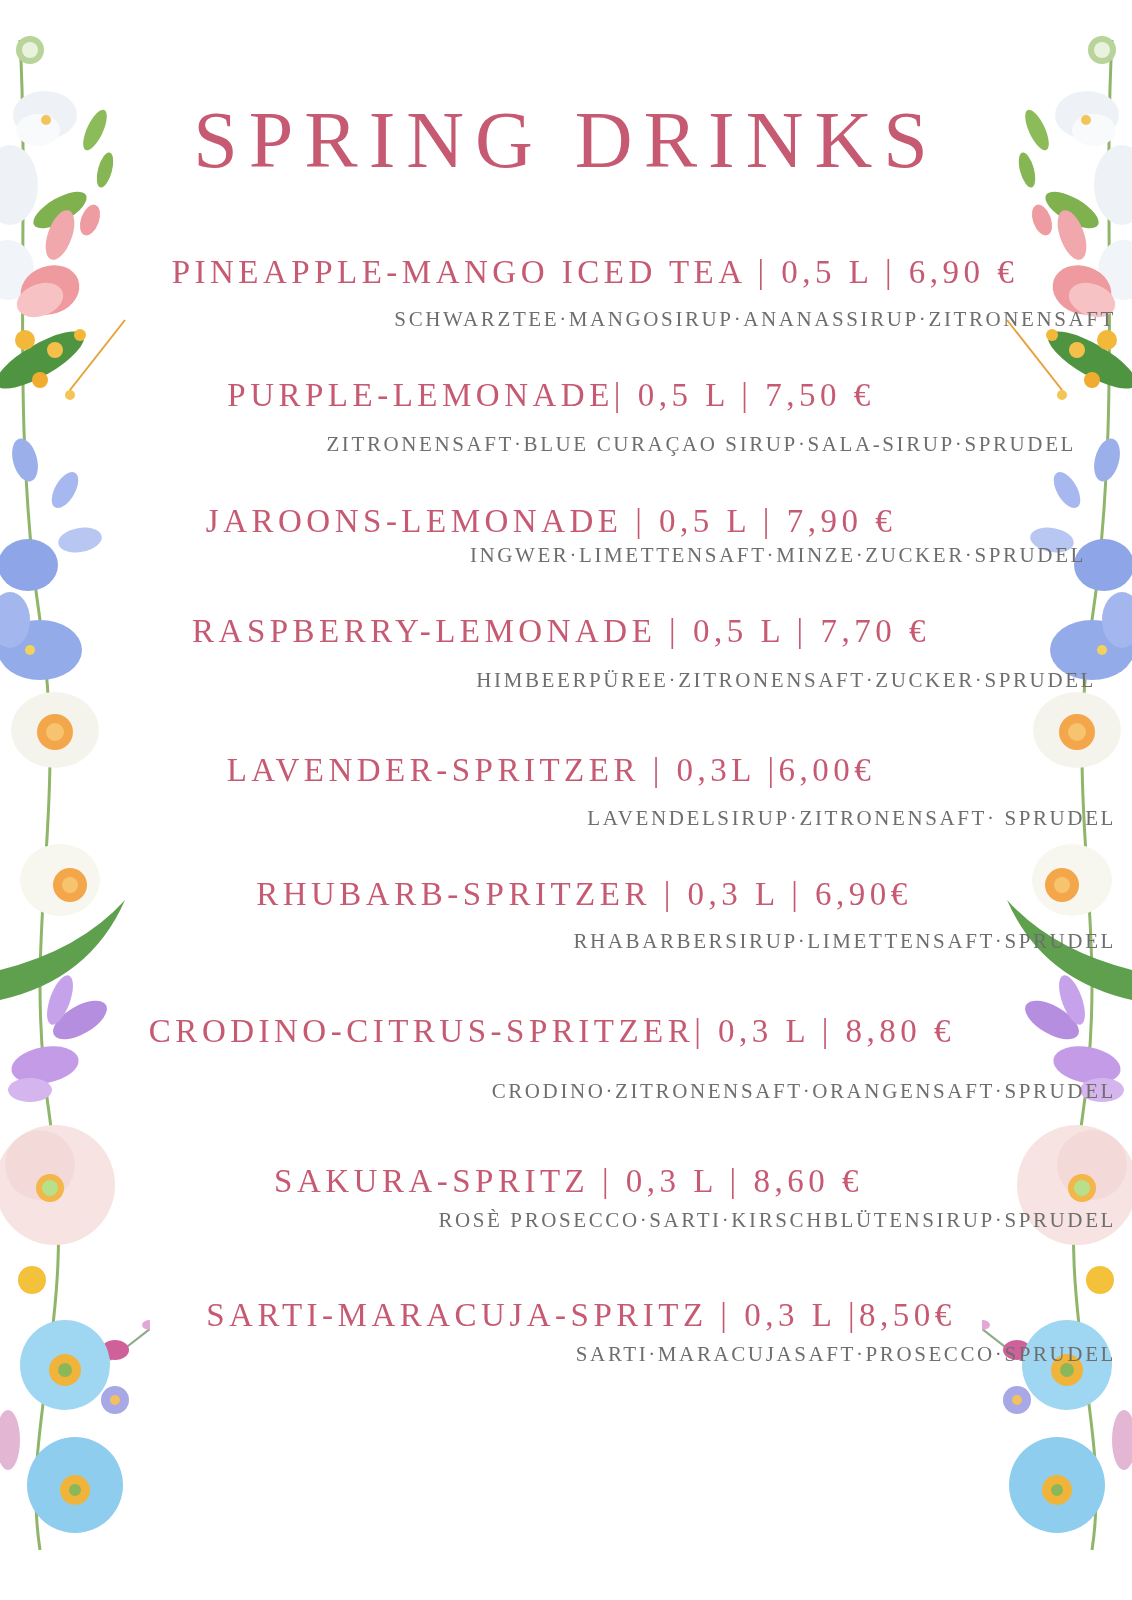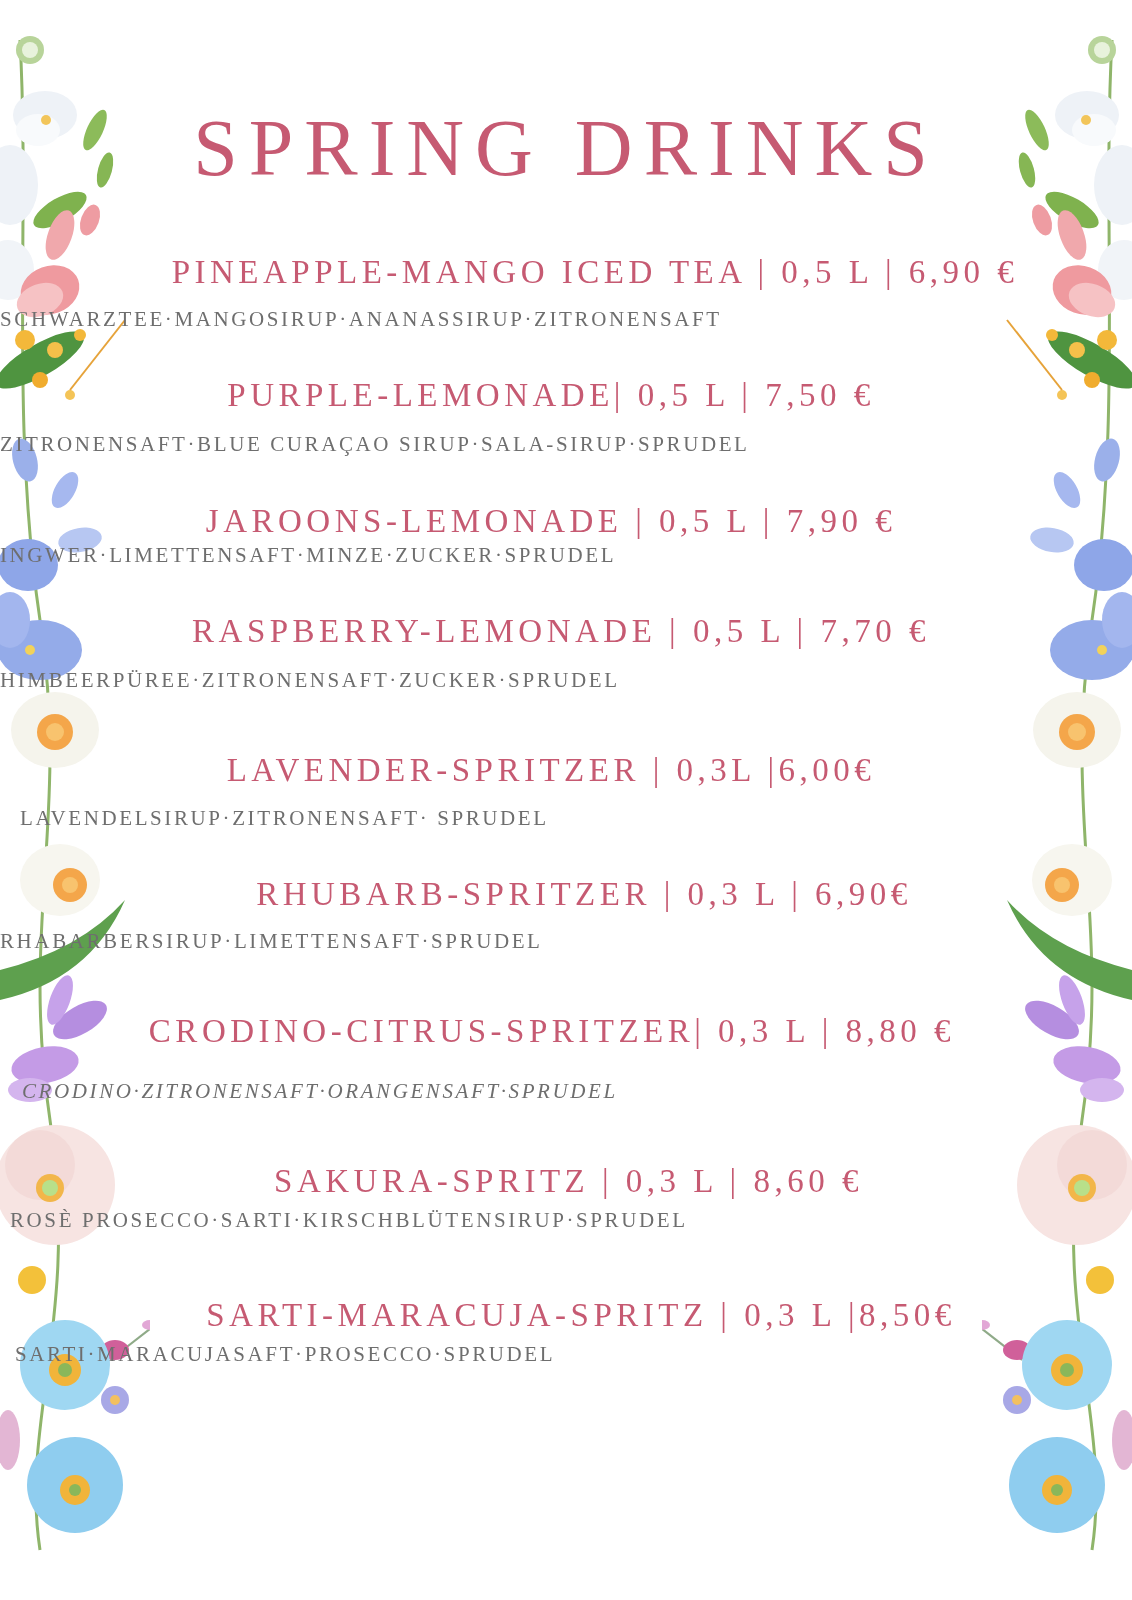--- a/index.html
+++ b/index.html
@@ -5,29 +5,29 @@
     html, body { margin: 0; padding: 0; }
     body {
       width: 1132px; height: 1600px; position: relative; overflow: hidden;
       background: #ffffff;
       font-family: "Liberation Serif", "DejaVu Serif", serif;
     }
     .page { position: absolute; inset: 0; }
     .title {
       position: absolute; left: 0; right: 0; top: 100px;
       text-align: center; font-size: 80px; letter-spacing: 11px;
-      color: #C65A72; font-weight: normal; margin: 8px; line-height: 1;
+      color: #C65A72; font-weight: normal; margin: 0; line-height: 1;
     }
     .item-name {
       position: absolute; left: 0; right: 0; text-align: center;
       color: #C65A72; font-size: 33px; letter-spacing: 4.5px; line-height: 1;
       white-space: nowrap;
     }
     .item-ing {
-      position: absolute; left: 0; right: 16px; text-align: left;
+      position: absolute; left: 0; right: 16px; text-align: right;
       color: #6e6e6e; font-size: 21px; letter-spacing: 2.6px; line-height: 1;
       white-space: nowrap;
     }
     .deco { position: absolute; }
     svg { display: block; }
   </style>
 </head>
 <body>
 
 <div class="page">
@@ -239,21 +239,21 @@
     <div class="item-ing" style="top:808px;padding-left:20px;">LAVENDELSIRUP·ZITRONENSAFT· SPRUDEL</div>
   </div>
 
   <div>
     <div class="item-name" style="top:878px;margin-left:36px;">RHUBARB-SPRITZER | 0,3 L | 6,90€</div>
     <div class="item-ing" style="top:931px;">RHABARBERSIRUP·LIMETTENSAFT·SPRUDEL</div>
   </div>
 
   <div>
     <div class="item-name" style="top:1015px;padding-right:28px;">CRODINO-CITRUS-SPRITZER| 0,3 L | 8,80 €</div>
-    <div class="item-ing" style="top:1081px;padding-left:22px;font-style:italic;">CRODINO·ZITRONENSAFT·ORANGENSAFT·SPRUDEL</div>
+    <div class="item-ing" style="top:1081px;padding-left:22px;">CRODINO·ZITRONENSAFT·ORANGENSAFT·SPRUDEL</div>
   </div>
 
   <div>
     <div class="item-name" style="top:1165px;padding-left:5px;">SAKURA-SPRITZ | 0,3 L | 8,60 €</div>
     <div class="item-ing" style="top:1210px;padding-left:10px;">ROSÈ PROSECCO·SARTI·KIRSCHBLÜTENSIRUP·SPRUDEL</div>
   </div>
 
   <div>
     <div class="item-name" style="top:1299px;padding-left:30px;">SARTI-MARACUJA-SPRITZ | 0,3 L |8,50€</div>
     <div class="item-ing" style="top:1344px;padding-left:15px;">SARTI·MARACUJASAFT·PROSECCO·SPRUDEL</div>

